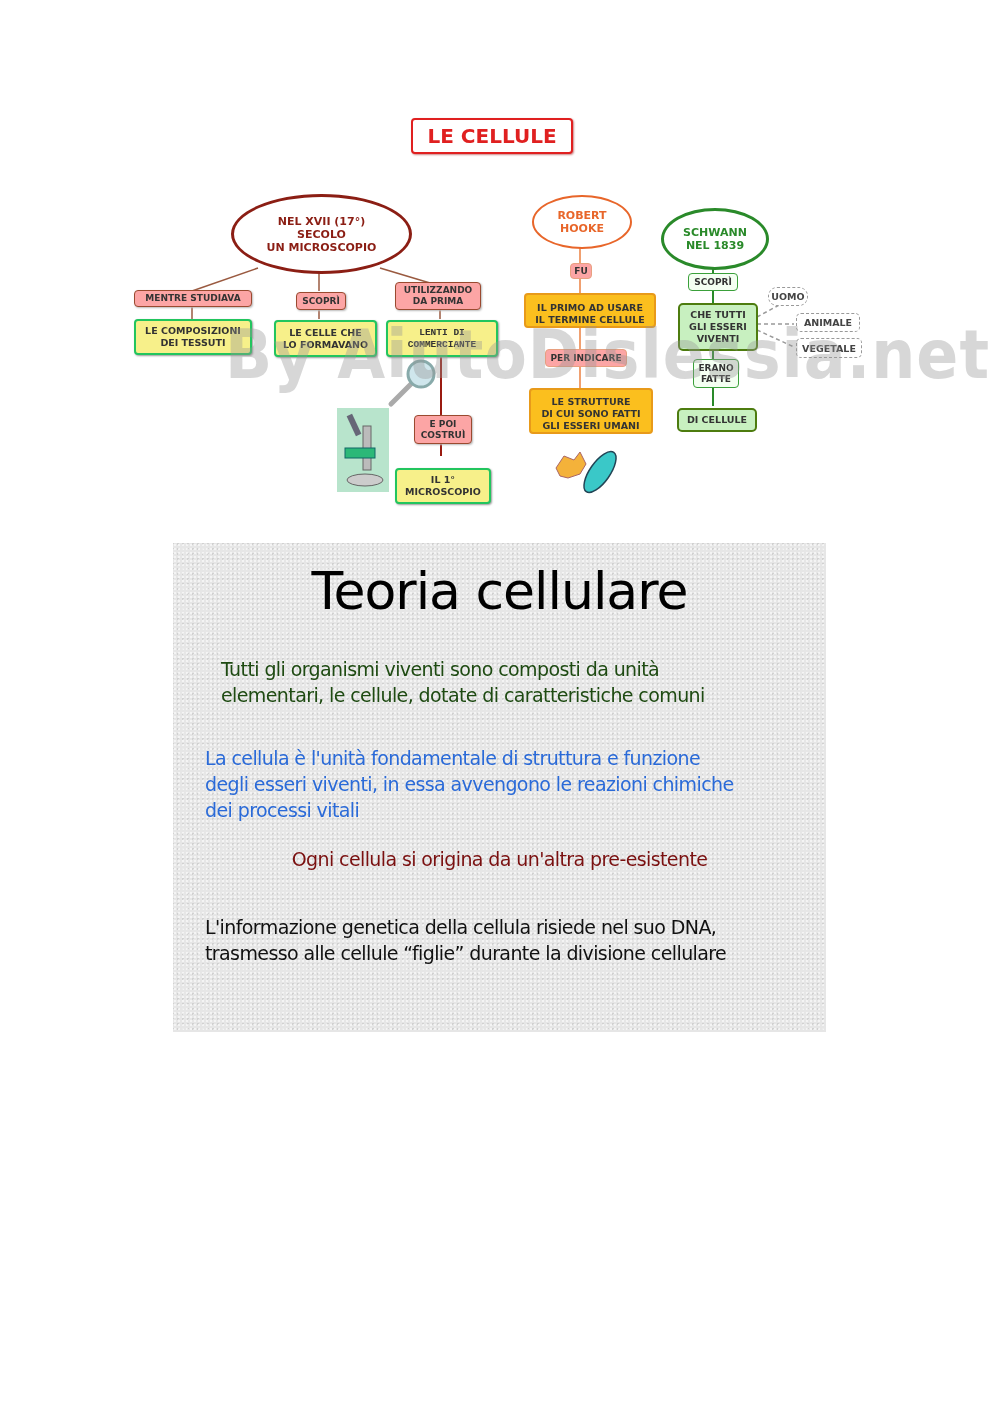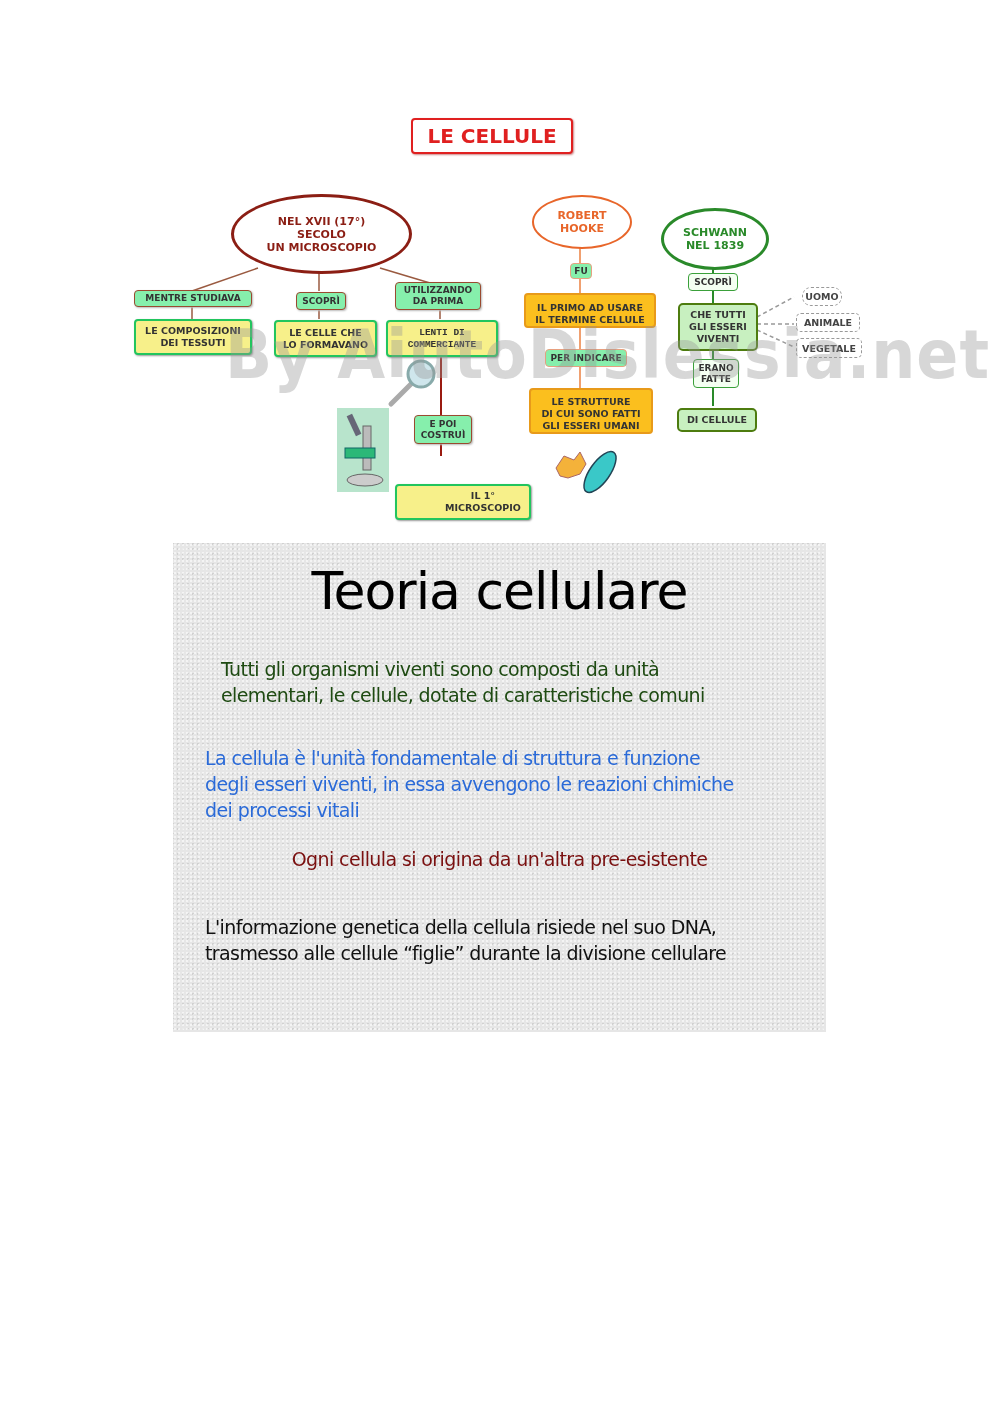--- a/index.html
+++ b/index.html
@@ -8,21 +8,21 @@
   .abs { position:absolute; }
   .map-title { left:411px; top:118px; width:158px; height:32px; border:2px solid #e02020; border-radius:4px;
                color:#e02020; font-weight:bold; font-size:20px; line-height:32px; text-align:center;
                box-shadow:1px 1px 2px #c88; background:#fff; }
   .oval { border-radius:50%; display:flex; align-items:center; justify-content:center; text-align:center;
           font-weight:bold; font-size:11px; line-height:13px; background:#fff; }
   .oval-brown { left:231px; top:194px; width:175px; height:74px; border:3px solid #8b1e14; color:#8b1e14; }
   .oval-orange { left:532px; top:195px; width:96px; height:50px; border:2px solid #e8662a; color:#e8662a; }
   .oval-green { left:661px; top:208px; width:102px; height:56px; border:3px solid #2a8a2a; color:#2a8a2a; }
   .lbl { display:flex; align-items:center; justify-content:center; text-align:center; font-weight:bold;
-         font-size:9px; line-height:11px; background:#86efac; border-radius:4px; color:#333; }
+         font-size:9px; line-height:11px; background:#fca5a5; border-radius:4px; color:#333; }
   .lbl-brown { border:1.5px solid #9a4a30; box-shadow:1px 1px 2px #bbb; }
   .box-yellow { display:flex; align-items:center; justify-content:center; text-align:center; font-weight:bold;
                 font-size:9.5px; line-height:12px; background:#f7f08a; border:2px solid #22c55e; border-radius:4px;
                 color:#333; box-shadow:1px 1px 2px #999; }
   .box-orange { display:flex; align-items:flex-end; justify-content:center; text-align:center; font-weight:bold;
                 font-size:9.5px; line-height:12px; background:#fbbf1e; border:2px solid #e89a1a; border-radius:4px;
                 color:#333; }
   .lbl-orange { border:1.5px solid #e8a080; }
   .box-green { display:flex; align-items:center; justify-content:center; text-align:center; font-weight:bold;
                font-size:9.5px; line-height:12px; background:#c8f0c0; border:2px solid #4d7c0f; border-radius:5px; color:#333; }
@@ -116,21 +116,21 @@
 <svg class="abs" style="left:385px;top:356px;" width="55" height="55">
   <line x1="6" y1="48" x2="28" y2="26" stroke="#aaa" stroke-width="5" stroke-linecap="round"></line>
   <circle cx="36" cy="18" r="13" fill="#cfe6ec" stroke="#8aa" stroke-width="3"></circle>
 </svg>
 <div class="abs lbl lbl-brown" style="left:414px;top:415px;width:56px;height:27px;">
   <div>
       <div>E POI</div>
       <div>COSTRUÌ</div>
     </div>
 </div>
-<div class="abs box-yellow" style="left:395px;top:484px;width:92px;height:32px;padding-left:40px;">
+<div class="abs box-yellow" style="left:395px;top:468px;width:92px;height:32px;">
   <div>
       <div>IL 1°</div>
       <div>MICROSCOPIO</div>
     </div>
 </div>
 
 <div class="abs pic" style="left:337px;top:408px;width:52px;height:84px;">
   <svg width="52" height="84">
     <rect x="14" y="6" width="6" height="22" fill="#667" transform="rotate(-25 17 17)"></rect>
     <rect x="26" y="18" width="8" height="44" fill="#bbb" stroke="#666"></rect>
@@ -172,21 +172,21 @@
     </div>
 </div>
 <div class="abs lbl lbl-green" style="left:688px;top:273px;width:48px;height:16px;">SCOPRÌ</div>
 <div class="abs box-green" style="left:678px;top:303px;width:76px;height:44px;">
   <div>
       <div>CHE TUTTI</div>
       <div>GLI ESSERI</div>
       <div>VIVENTI</div>
     </div>
 </div>
-<div class="abs dashed" style="left:802px;top:287px;width:38px;height:17px;border-radius:9px;">UOMO</div>
+<div class="abs dashed" style="left:768px;top:287px;width:38px;height:17px;border-radius:9px;">UOMO</div>
 <div class="abs dashed" style="left:796px;top:313px;width:62px;height:17px;">ANIMALE</div>
 <div class="abs dashed" style="left:796px;top:338px;width:64px;height:18px;">VEGETALE</div>
 <div class="abs lbl lbl-green" style="left:693px;top:359px;width:44px;height:27px;">
   <div>
       <div>ERANO</div>
       <div>FATTE</div>
     </div>
 </div>
 <div class="abs box-green" style="left:677px;top:408px;width:76px;height:20px;">DI CELLULE</div>
 

